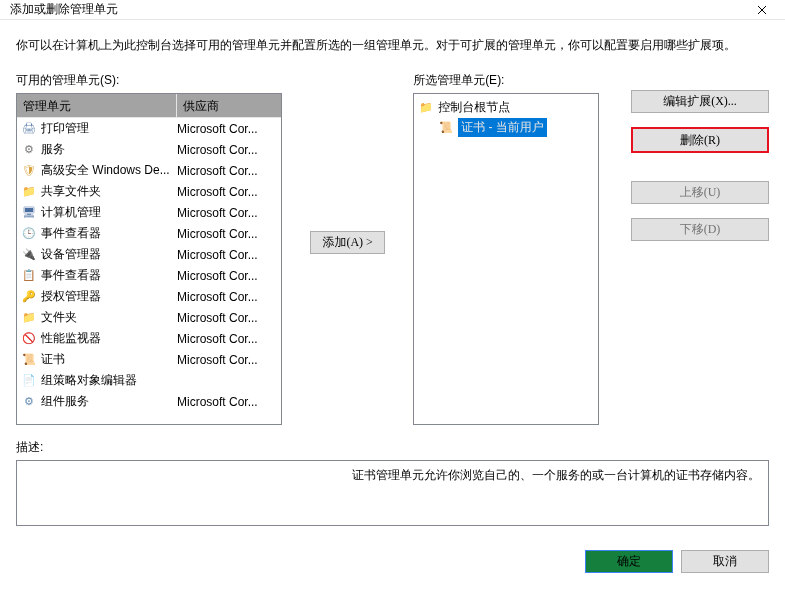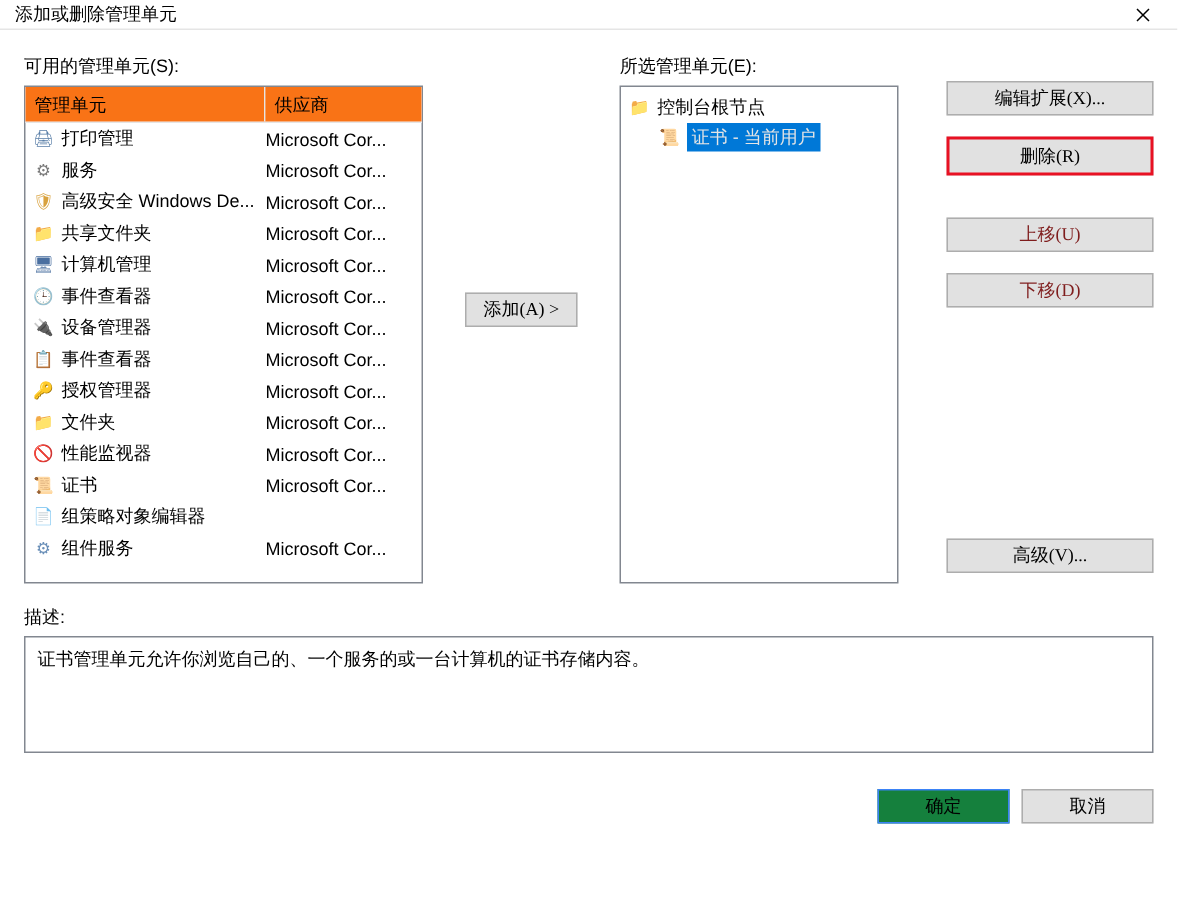--- a/index.html
+++ b/index.html
@@ -52,21 +52,21 @@
     display: flex;
     background: #fff;
     border-bottom: 1px solid #e5e5e5;
     height: 24px;
     flex-shrink:0;
   }
   .left-header .th {
     padding: 4px 6px;
     border-right: 1px solid #e5e5e5;
     font-weight: normal;
-    background:#f97316;
+    background:#a3a3a3;
   }
   .left-header .th:first-child { width: 160px; }
   .left-header .th:last-child { flex:1; border-right:none; }
   .left-body {
     flex:1;
     overflow-y: scroll;
     overflow-x: hidden;
   }
   .left-body::-webkit-scrollbar { width:17px; }
   .left-body::-webkit-scrollbar-track { background:#f0f0f0; }
@@ -100,29 +100,30 @@
     border:1px solid #adadad;
     background:#e1e1e1;
     font-family:Liberation Serif, serif;
     font-size:12px;
     cursor:pointer;
     padding:0;
   }
   .btn-add { width:75px; }
   .side-btn { width:138px; height:23px; margin-bottom:14px; }
   .side-btn.highlight { border:2px solid #e81123; background:#e1e1e1; height:26px; margin-bottom:12px;}
-  .side-btn.disabled { color:#7f1d1d; }
+  .side-btn.disabled { color:#737373; }
   .side-btn.advanced { margin-top:140px; margin-bottom:0;}
   .desc-label { margin-top:14px; margin-bottom:4px;}
   .desc-box {
     border:1px solid #828790;
-    height:78px;
+    height:66px;
     padding:6px 8px;
     background:#fff;
     width: 753px;
+    text-align: right;
   }
   .footer {
     display:flex;
     justify-content:flex-end;
     gap:8px;
     padding:14px 16px;
   }
   .footer .btn { width:88px; height:23px; }
   .footer .btn.ok { border:1px solid #3b82f6; background:#15803d;}
   
@@ -147,20 +148,21 @@
 <div class="titlebar">
   <span class="titlebar-title">添加或删除管理单元</span>
   <div class="close-btn">
     <svg width="10" height="10" viewBox="0 0 10 10">
         <path d="M1 1 L9 9 M9 1 L1 9" stroke="#000" stroke-width="1"></path>
       </svg>
   </div>
 </div>
 
 <div class="content">
+  <div class="intro">你可以在计算机上为此控制台选择可用的管理单元并配置所选的一组管理单元。对于可扩展的管理单元，你可以配置要启用哪些扩展项。</div>
 
   <div class="main-row">
 
     <div class="col-left">
       <div class="section-label">可用的管理单元(S):</div>
       <div class="left-list">
         <div class="left-header">
           <div class="th">管理单元</div>
           <div class="th">供应商</div>
         </div>
@@ -285,21 +287,20 @@
       </div>
     </div>
 
     <div class="col-buttons">
       <div style="height:18px"></div>
       <button class="btn side-btn">编辑扩展(X)...</button>
       <button class="btn side-btn highlight">删除(R)</button>
       <div style="height:16px"></div>
       <button class="btn side-btn disabled">上移(U)</button>
       <button class="btn side-btn disabled">下移(D)</button>
-      <button class="btn side-btn advanced">高级(V)...</button>
     </div>
 
   </div>
 
   <div class="desc-label">描述:</div>
   <div class="desc-box">
     <span>证书管理单元允许你浏览自己的、一个服务的或一台计算机的证书存储内容。</span>
   </div>
 </div>
 

